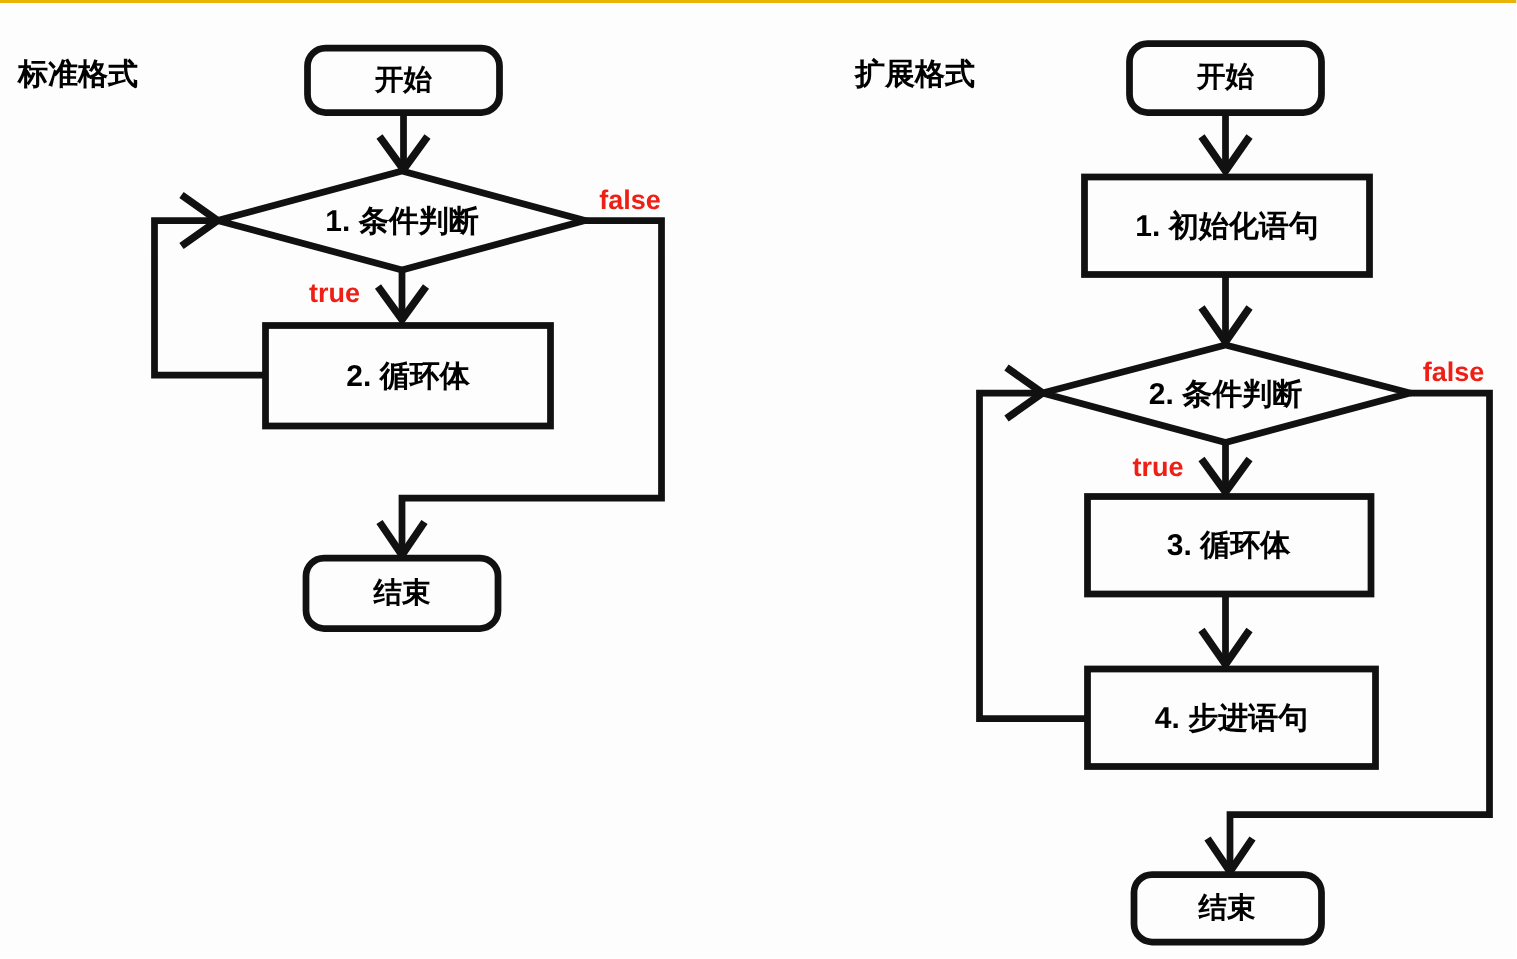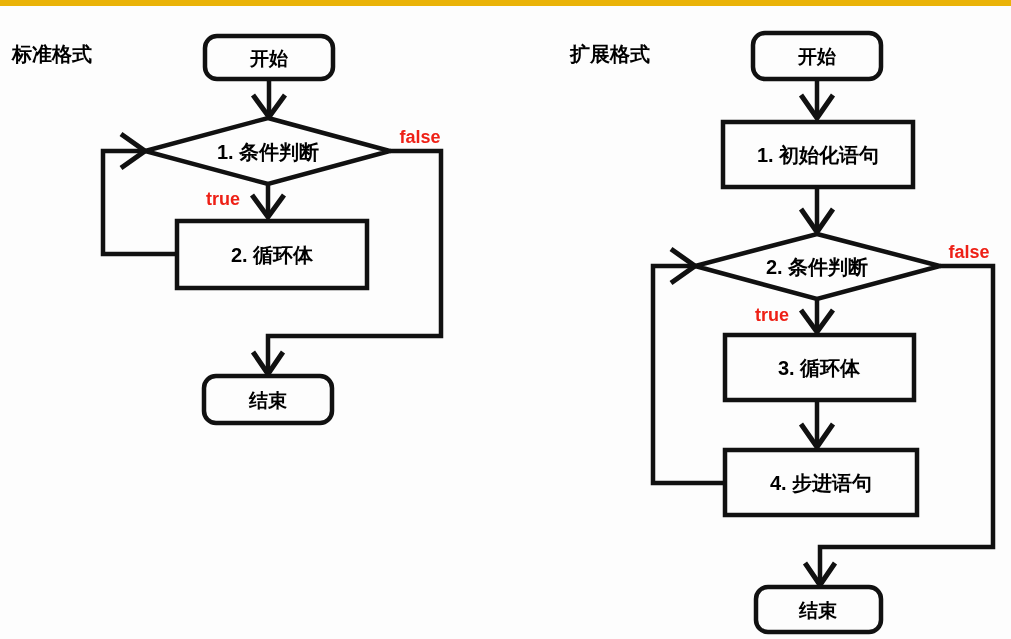--- a/index.html
+++ b/index.html
@@ -6,21 +6,21 @@
     --line: #111111;
     --red: #ee2016;
     --bg: #fdfdfd;
   }
   html, body { margin: 0; padding: 0; background: #fff; }
   .canvas {
     position: relative;
     width: 1011px;
     height: 639px;
     background: var(--bg);
-    border-top: 6px solid #eab308;
+    border-top: 2px solid #eab308;
     box-sizing: border-box;
     overflow: hidden;
     font-family: "Liberation Sans", sans-serif;
   }
   svg { display: block; }
   .edge {
     fill: none;
     stroke: var(--line);
     stroke-width: 4.5;
     stroke-miterlimit: 10;

